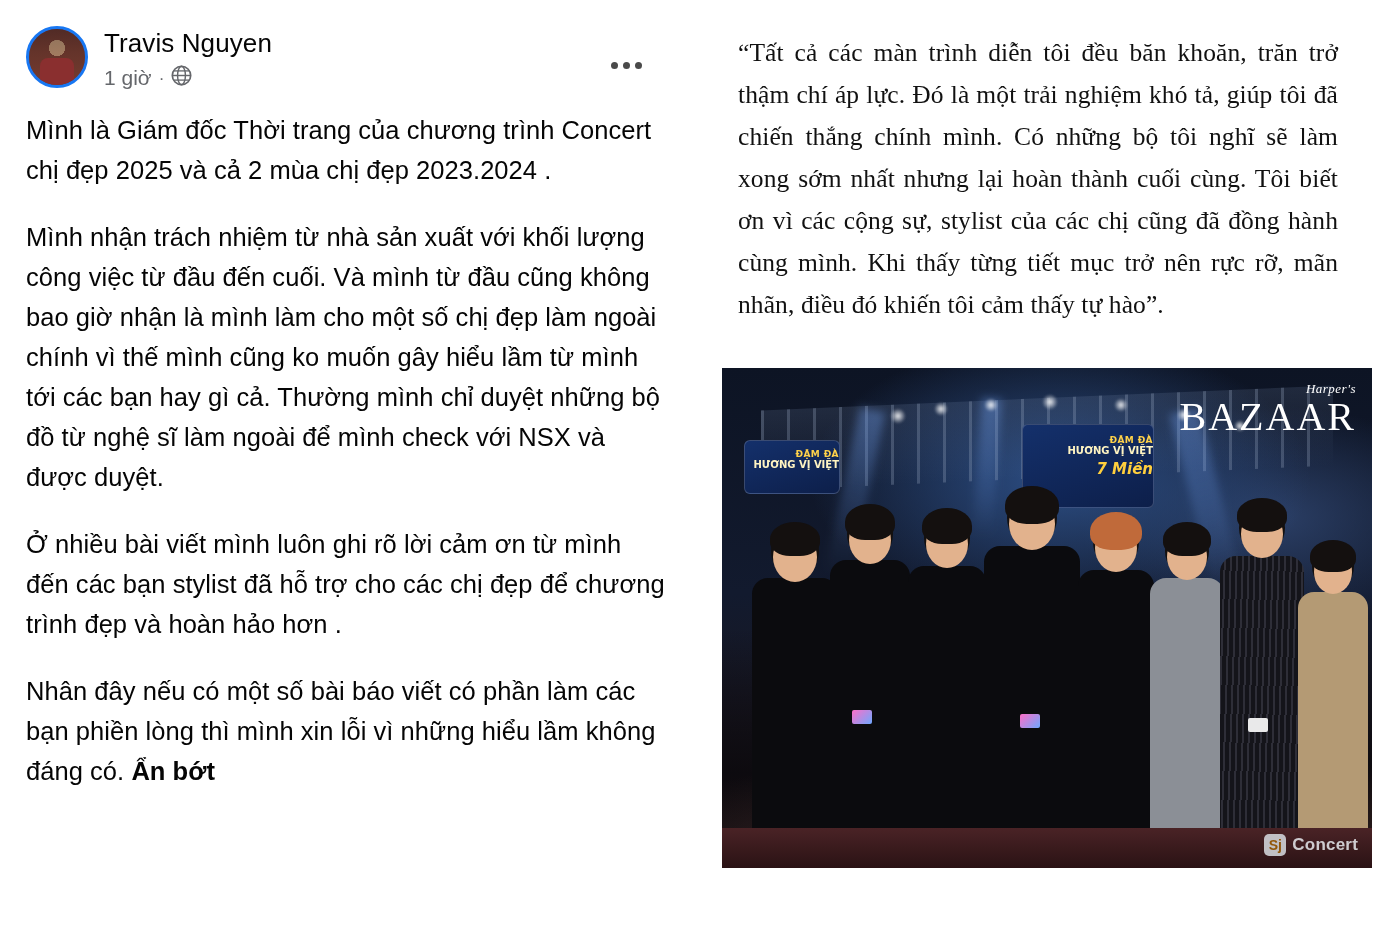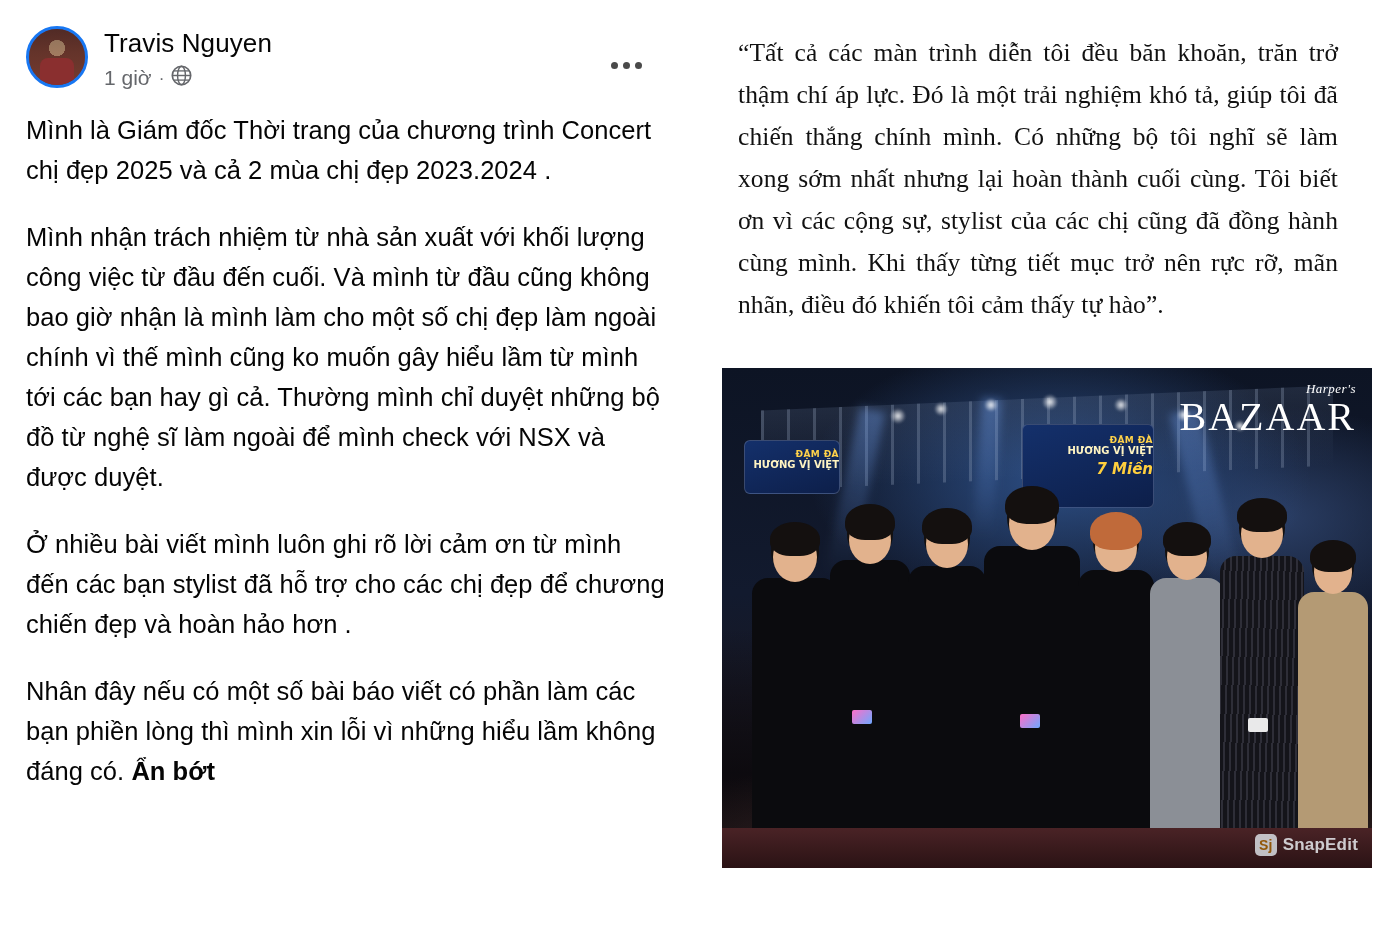--- a/index.html
+++ b/index.html
@@ -349,21 +349,21 @@
       <div class="more-btn">
         <span></span>
         <span></span>
         <span></span>
       </div>
     </div>
 
     <div class="post-body">
       <p>Mình là Giám đốc Thời trang của chương trình Concert chị đẹp 2025 và cả 2 mùa chị đẹp 2023.2024 .</p>
       <p>Mình nhận trách nhiệm từ nhà sản xuất với khối lượng công việc từ đầu đến cuối. Và mình từ đầu cũng không bao giờ nhận là mình làm cho một số chị đẹp làm ngoài chính vì thế mình cũng ko muốn gây hiểu lầm từ mình tới các bạn hay gì cả. Thường mình chỉ duyệt những bộ đồ từ nghệ sĩ làm ngoài để mình check với NSX và được duyệt.</p>
-      <p>Ở nhiều bài viết mình luôn ghi rõ lời cảm ơn từ mình đến các bạn stylist đã hỗ trợ cho các chị đẹp để chương chiến đẹp và hoàn hảo hơn .</p>
+      <p>Ở nhiều bài viết mình luôn ghi rõ lời cảm ơn từ mình đến các bạn stylist đã hỗ trợ cho các chị đẹp để chương trình đẹp và hoàn hảo hơn .</p>
       <p><span>Nhân đây nếu có một số bài báo viết có phần làm các bạn phiền lòng thì mình xin lỗi vì những hiểu lầm không đáng có. </span><span class="see-less">Ẩn bớt</span></p>
     </div>
   </div>
 
   <div class="right-col">
 
     <div class="quote-block">
       <p>“Tất cả các màn trình diễn tôi đều băn khoăn, trăn trở thậm chí áp lực. Đó là một trải nghiệm khó tả, giúp tôi đã chiến thắng chính mình. Có những bộ tôi nghĩ sẽ làm xong sớm nhất nhưng lại hoàn thành cuối cùng. Tôi biết ơn vì các cộng sự, stylist của các chị cũng đã đồng hành cùng mình. Khi thấy từng tiết mục trở nên rực rỡ, mãn nhãn, điều đó khiến tôi cảm thấy tự hào”.</p>
     </div>
 
@@ -440,17 +440,17 @@
         <div class="hair" style="top:-52px; width:46px; height:32px;"></div>
       </div>
 
       <div class="bazaar">
         <div class="harper">Harper's</div>
         <div class="word">BAZAAR</div>
       </div>
 
       <div class="snapedit">
         <div class="mark">Sj</div>
-        <div class="txt">SnapEdit</div>
+        <div class="txt">Concert</div>
       </div>
     </div>
   </div>
 </div>
 
 </body></html>

